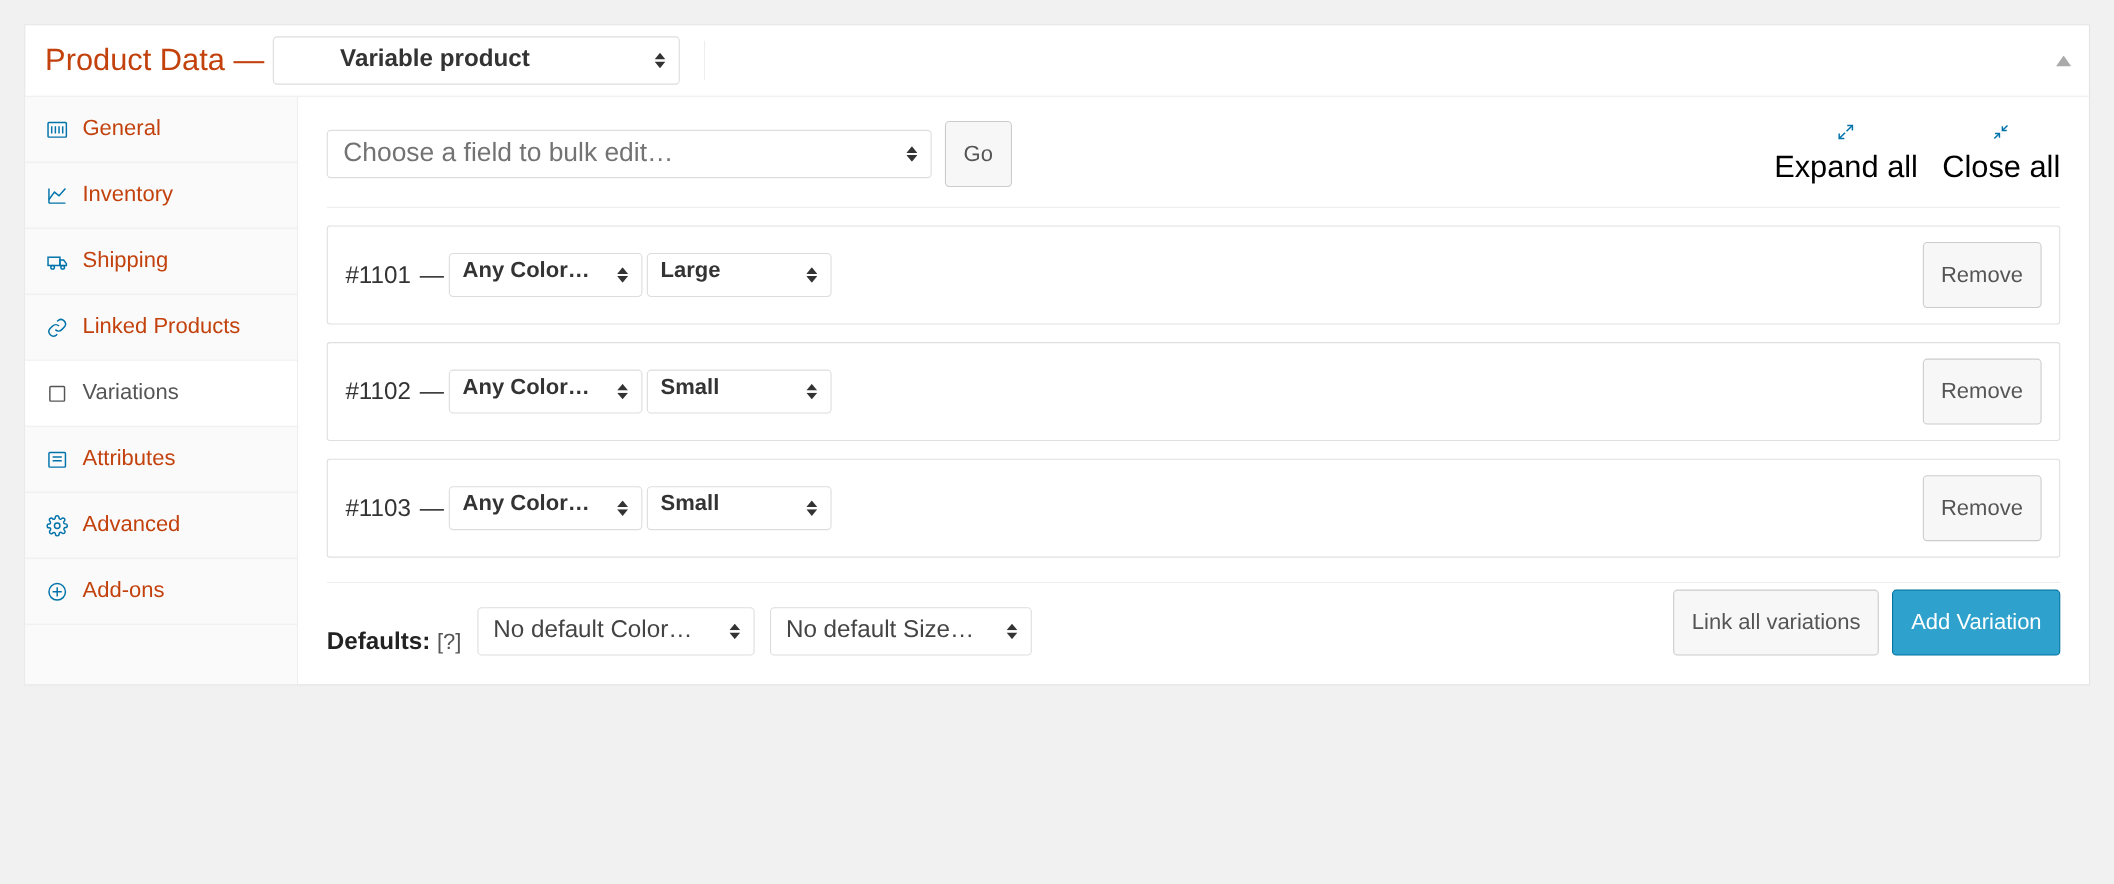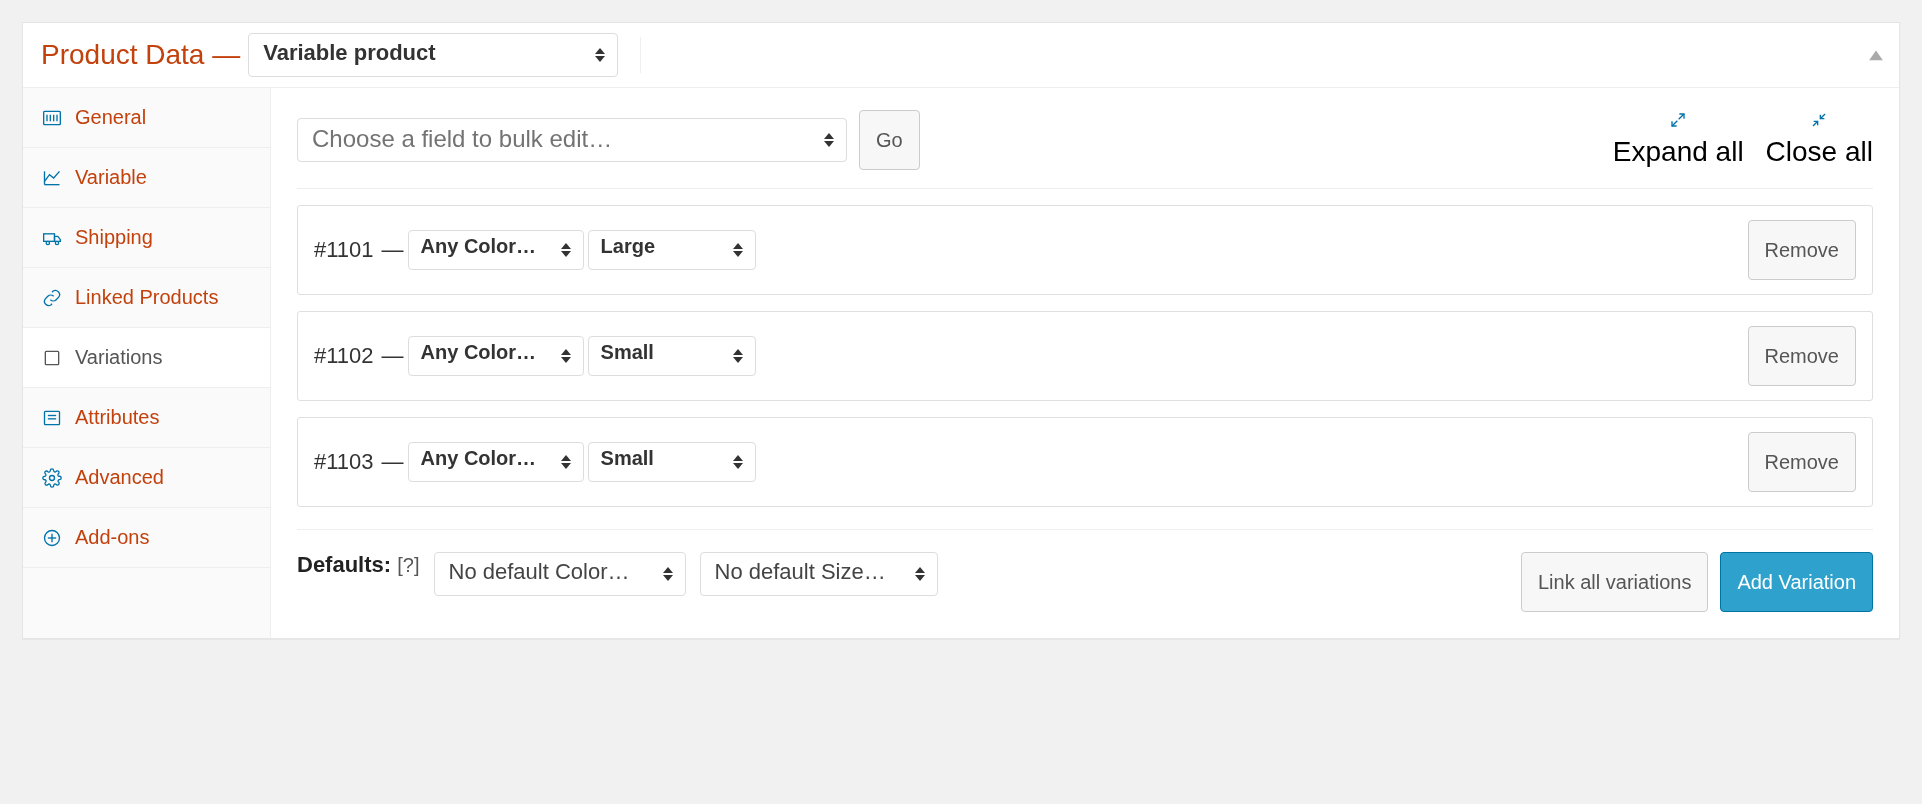--- a/index.html
+++ b/index.html
@@ -159,45 +159,45 @@
     font-weight: 400;
     margin-right: 4px;
   }
   .variation .sep { color: #333; font-size: 22px; }
   .variation .select-wrap { height: 40px; }
   .variation .select-like { font-size: 20px; font-weight: 700; padding: 4px 40px 4px 12px; color:#333; }
   .variation .remove-btn { margin-left: auto; }
 
   .defaults-row {
     display: flex;
-    align-items: flex-start;
+    align-items: flex-end;
     gap: 14px;
     border-top: 1px solid #eee;
     margin-top: 22px;
-    padding-top: 22px;
+    padding-top: 6px;
   }
   .defaults-label { font-size: 22px; font-weight: 700; color: #222; }
   .help-q {
     display: inline-block;
     font-size: 20px;
     color: #555;
     cursor: help;
     font-weight: 400;
   }
   .defaults-row .select-wrap .select-like { font-size: 22px; font-weight: 400; color:#444; }
   .actions-right { margin-left: auto; display: flex; gap: 12px; }
 </style>
 </head>
 <body>
 
 <div class="panel">
 
   <div class="panel-header">
     <span class="panel-title">Product Data —</span>
-    <div class="select-wrap" style="min-width:370px;">
+    <div class="select-wrap" style="min-width:370px;padding-left:46px;">
       <div class="select-like">Variable product</div>
       <span class="select-arrows">
         <svg viewBox="0 0 10 6">
             <polygon points="0,6 5,0 10,6"></polygon>
           </svg>
         <svg viewBox="0 0 10 6">
             <polygon points="0,0 5,6 10,0"></polygon>
           </svg>
       </span>
     </div>
@@ -227,21 +227,21 @@
       </div>
 
       <div class="tab">
         <span class="icon">
           <svg viewBox="0 0 24 24">
               <polyline points="3,20 3,4"></polyline>
               <polyline points="3,20 21,20"></polyline>
               <polyline points="3,16 9,8 14,12 21,4"></polyline>
             </svg>
         </span>
-        <span>Variable</span>
+        <span>Inventory</span>
       </div>
 
       <div class="tab">
         <span class="icon">
           <svg viewBox="0 0 24 24">
               <rect x="2" y="7" width="13" height="9"></rect>
               <path d="M15 10h4l3 4v2h-7z"></path>
               <circle cx="7" cy="18" r="2"></circle>
               <circle cx="18" cy="18" r="2"></circle>
             </svg>

